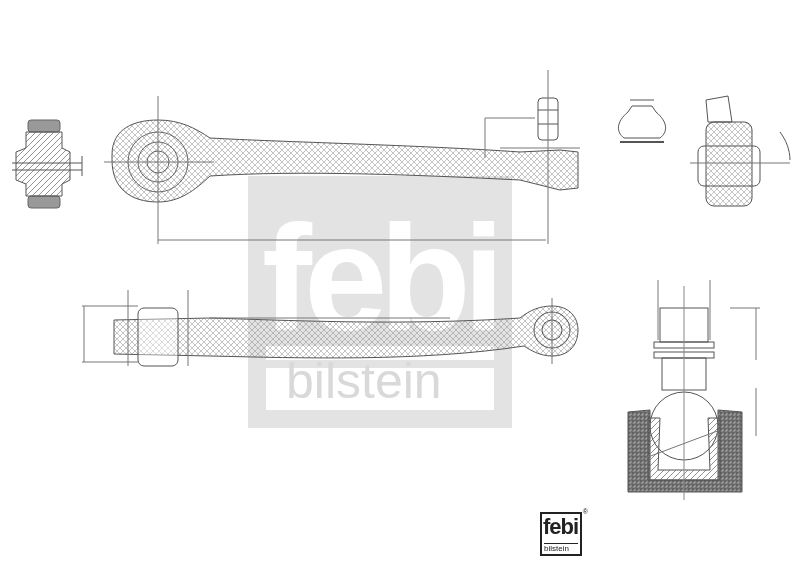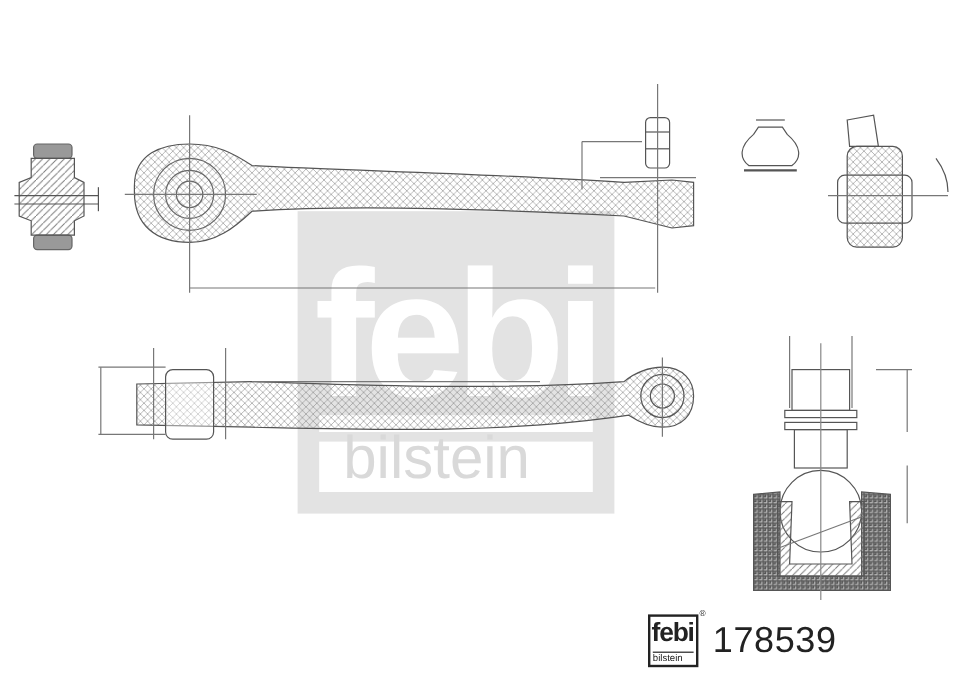--- a/index.html
+++ b/index.html
@@ -111,14 +111,13 @@
     <line x1="640" y1="460" x2="720" y2="430" stroke="#777"></line>
   </g>
 </svg>
 
 <div class="footer">
   <div class="logo-small">
     <span class="febi">febi</span>
     <span class="bil">bilstein</span>
     <span class="reg">®</span>
   </div>
-  <span class="partno">178539</span>
 </div>
 
 </body></html>

